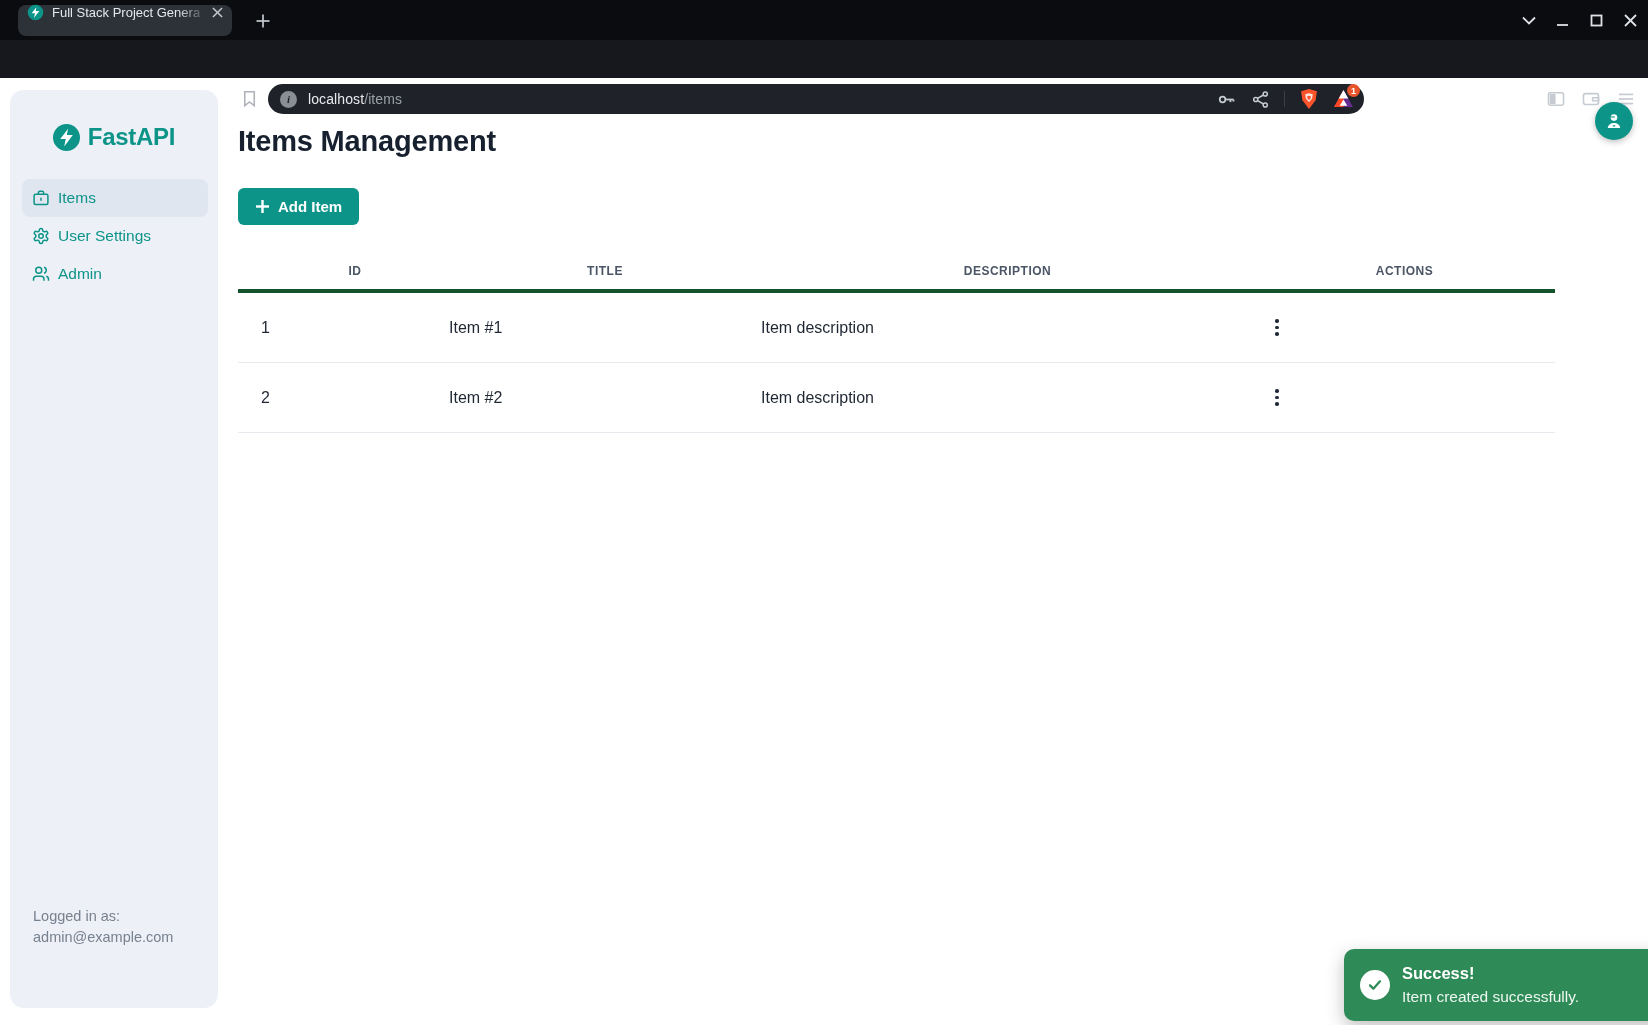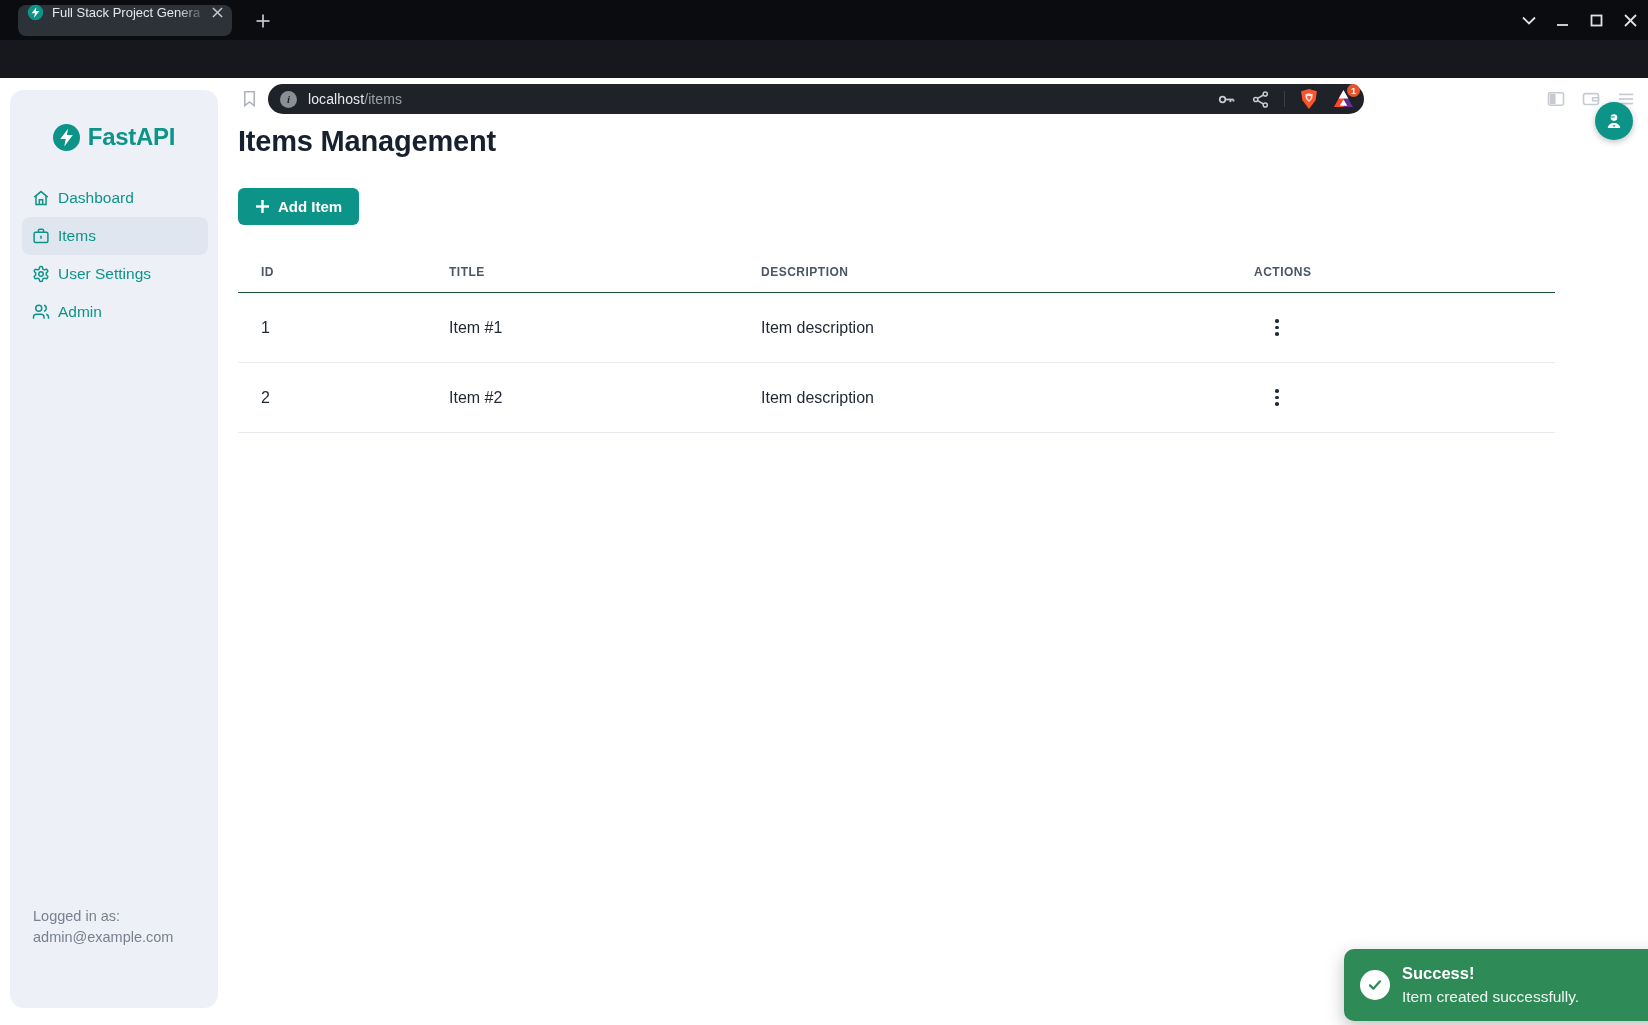--- a/index.html
+++ b/index.html
@@ -69,21 +69,21 @@
   
   .main { position:absolute; left:238px; top:78px; right:0; }
   .page-title { margin-top:47px; font-size:29px; font-weight:700; color:#16202e; letter-spacing:-.2px; }
   .add-btn {
     margin-top:30px; height:37px; display:inline-flex; align-items:center; gap:8px;
     padding:0 17px; background:var(--accent); color:#fff; border:none; border-radius:6px;
     font-size:15px; font-weight:700; font-family:inherit; cursor:pointer;justify-content:space-between;
   }
   .table { width:1317px; margin-top:31px; }
   .thead, .trow { display:grid; grid-template-columns:211px 312px 493px 301px; align-items:center; }
-  .thead { height:37px; border-bottom:1px solid #14532d; }
+  .thead { height:37px; border-bottom:4px solid #14532d;text-align:center; }
   .th { font-size:12px; font-weight:700; letter-spacing:.5px; color:#4a5565; padding-bottom:4px; }
   .trow { height:70px; border-bottom:1px solid #e7ebf0; font-size:16px; color:#1f2733; }
   .cell-id, .th-id { padding-left:23px; }
   .kebab-btn { margin-left:10px; width:26px; height:26px; border:none; background:transparent;
     display:flex; flex-direction:column; align-items:center; justify-content:center; gap:3px; cursor:pointer; }
   .kebab-btn i { width:3.5px; height:3.5px; border-radius:50%; background:#212a38; }
 
   .avatar-btn {
     position:absolute; right:15px; top:24px; width:38px; height:38px; border:none;
     border-radius:50%; background:var(--accent); display:flex; align-items:center; justify-content:center;
@@ -231,28 +231,20 @@
 
 <aside class="sidebar">
   <div class="logo-row">
     <svg width="27" height="27" viewBox="0 0 24 24">
       <circle cx="12" cy="12" r="12" fill="#0d9488"></circle>
       <polygon points="13.4,4.2 6.4,13.4 11.3,13.4 10,20 17.6,9.8 12.3,9.8" fill="#fff"></polygon>
     </svg>
     <span class="logo-text">FastAPI</span>
   </div>
   <nav class="nav">
-    <div class="nav-item">
-      <svg width="18" height="18" viewBox="0 0 24 24" fill="none" stroke="currentColor" stroke-width="2">
-          <path d="M3 10.8 12 3.4l9 7.4"></path>
-          <path d="M5.3 9.3V20.5h13.4V9.3"></path>
-          <path d="M9.8 20.5v-6.2h4.4v6.2"></path>
-        </svg>
-      <span>Dashboard</span>
-    </div>
     <div class="nav-item active">
       <svg width="18" height="18" viewBox="0 0 24 24" fill="none" stroke="currentColor" stroke-width="2">
           <rect x="2.8" y="7" width="18.4" height="13.5" rx="2"></rect>
           <path d="M8.5 7V5a2 2 0 0 1 2-2h3a2 2 0 0 1 2 2v2"></path>
           <path d="M12 11.5v4"></path>
         </svg>
       <span>Items</span>
     </div>
     <div class="nav-item">
       <svg width="18" height="18" viewBox="0 0 24 24" fill="none" stroke="currentColor" stroke-width="2">

